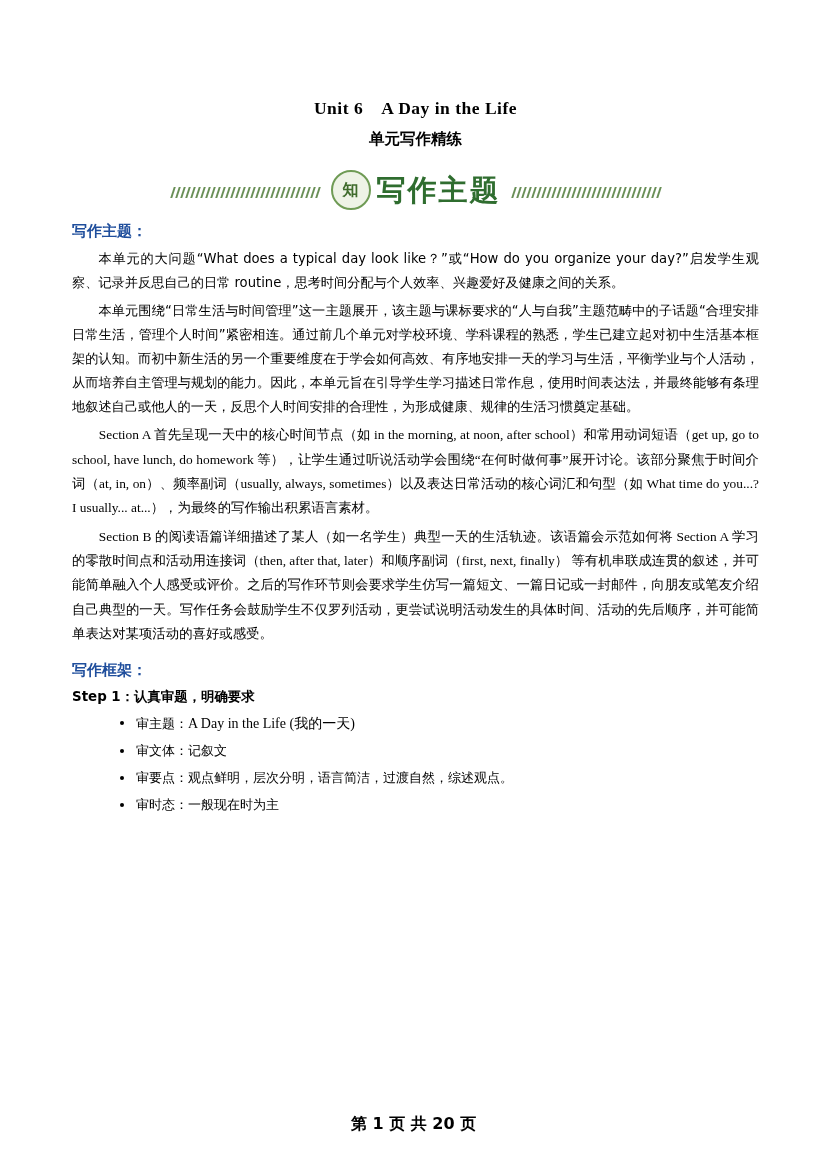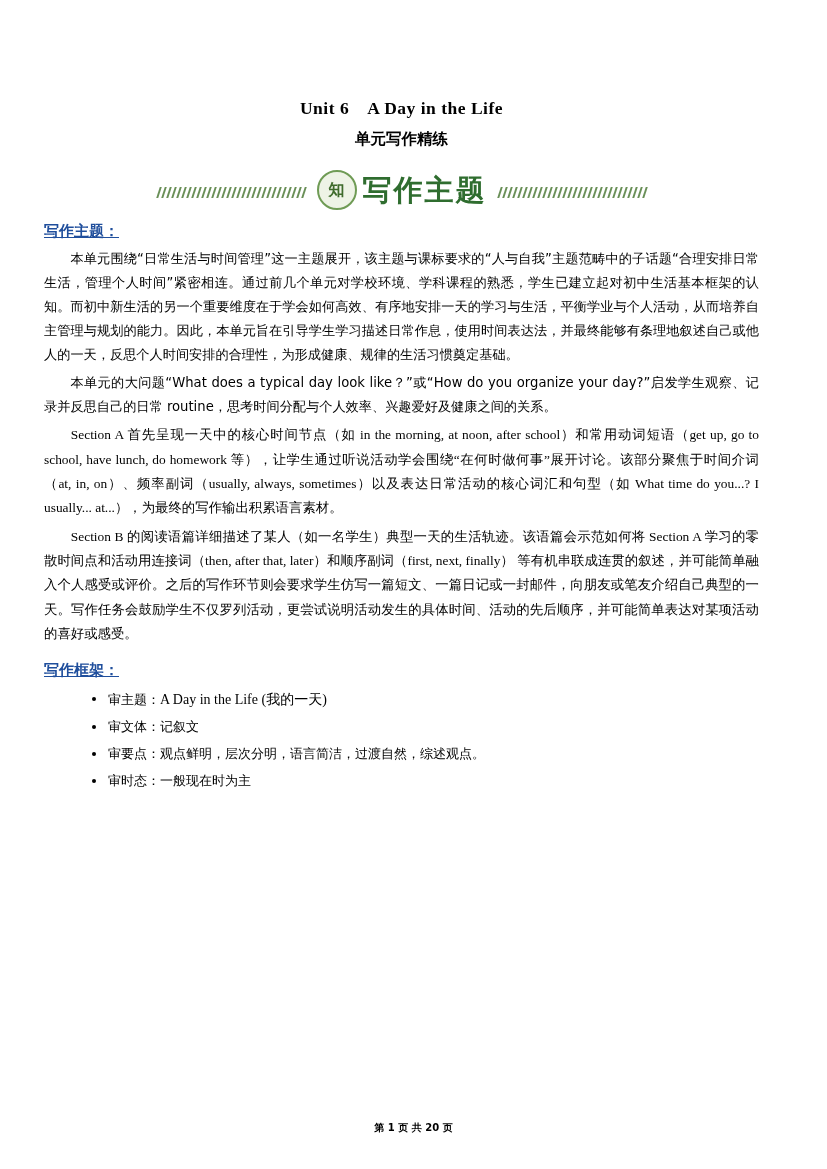--- a/index.html
+++ b/index.html
@@ -12,21 +12,21 @@
     height: 1169px;
     font-family: "Liberation Serif", "DejaVu Serif", serif;
     color: #000000;
     position: relative;
     overflow: hidden;
   }
   .page {
     width: 827px;
     height: 1169px;
     box-sizing: border-box;
-    padding: 72px 68px 40px 44px;
+    padding: 72px 68px 40px 72px;
     position: relative;
     border-radius: 21px;
   }
   .title-block {
     text-align: center;
     margin-top: 26px;
   }
   .doc-title {
     font-family: "Liberation Serif", serif;
     font-weight: bold;
@@ -98,21 +98,20 @@
     line-height: 1;
   }
 
   .section-label {
     color: #1f4e9c;
     font-family: "DejaVu Sans", sans-serif;
     font-weight: bold;
     font-size: 15px;
     margin-top: 10px;
     margin-bottom: 6px;
-    text-decoration: underline;
   }
   .section-label.second {
     margin-top: 14px;
   }
 
   p.para {
     margin: 0 0 4px 0;
     text-indent: 2em;
     text-align: justify;
     line-height: 1.82;
@@ -162,21 +161,21 @@
   }
 
   .footer {
     position: absolute;
     left: 0;
     right: 0;
     bottom: 34px;
     text-align: center;
     font-family: "DejaVu Sans", sans-serif;
     font-weight: bold;
-    font-size: 10px;
+    font-size: 16px;
   }
 </style>
 </head>
 <body>
 
 <div class="page">
 
   <div class="title-block">
     <div class="doc-title">Unit 6 A Day in the Life</div>
     <div class="doc-subtitle">单元写作精练</div>
@@ -248,27 +247,28 @@
         <i></i>
         <i></i>
         <i></i>
         <i></i>
         <i></i>
     </div>
   </div>
 
   <div class="section-label">写作主题：</div>
 
+  <p class="para cn">本单元的大问题“What does a typical day look like？”或“How do you organize your day?”启发学生观察、记录并反思自己的日常 routine，思考时间分配与个人效率、兴趣爱好及健康之间的关系。</p>
   <p class="para cn">本单元围绕“日常生活与时间管理”这一主题展开，该主题与课标要求的“人与自我”主题范畴中的子话题“合理安排日常生活，管理个人时间”紧密相连。通过前几个单元对学校环境、学科课程的熟悉，学生已建立起对初中生活基本框架的认知。而初中新生活的另一个重要维度在于学会如何高效、有序地安排一天的学习与生活，平衡学业与个人活动，从而培养自主管理与规划的能力。因此，本单元旨在引导学生学习描述日常作息，使用时间表达法，并最终能够有条理地叙述自己或他人的一天，反思个人时间安排的合理性，为形成健康、规律的生活习惯奠定基础。</p>
-  <p class="para cn">本单元的大问题“What does a typical day look like？”或“How do you organize your day?”启发学生观察、记录并反思自己的日常 routine，思考时间分配与个人效率、兴趣爱好及健康之间的关系。</p>
   <p class="para mix">Section A 首先呈现一天中的核心时间节点（如 in the morning, at noon, after school）和常用动词短语（get up, go to school, have lunch, do homework 等），让学生通过听说活动学会围绕“在何时做何事”展开讨论。该部分聚焦于时间介词（at, in, on）、频率副词（usually, always, sometimes）以及表达日常活动的核心词汇和句型（如 What time do you...? I usually... at...），为最终的写作输出积累语言素材。</p>
   <p class="para mix">Section B 的阅读语篇详细描述了某人（如一名学生）典型一天的生活轨迹。该语篇会示范如何将 Section A 学习的零散时间点和活动用连接词（then, after that, later）和顺序副词（first, next, finally） 等有机串联成连贯的叙述，并可能简单融入个人感受或评价。之后的写作环节则会要求学生仿写一篇短文、一篇日记或一封邮件，向朋友或笔友介绍自己典型的一天。写作任务会鼓励学生不仅罗列活动，更尝试说明活动发生的具体时间、活动的先后顺序，并可能简单表达对某项活动的喜好或感受。</p>
 
   <div class="section-label second">写作框架：</div>
 
+  <div class="step-title">Step 1：认真审题，明确要求</div>
 
   <ul class="bullets">
     <li>
       <b>审主题：</b><span class="en">A Day in the Life (我的一天)</span>
     </li>
     <li>
       <b>审文体：</b><span>记叙文</span>
     </li>
     <li>
       <b>审要点：</b><span>观点鲜明，层次分明，语言简洁，过渡自然，综述观点。</span>

